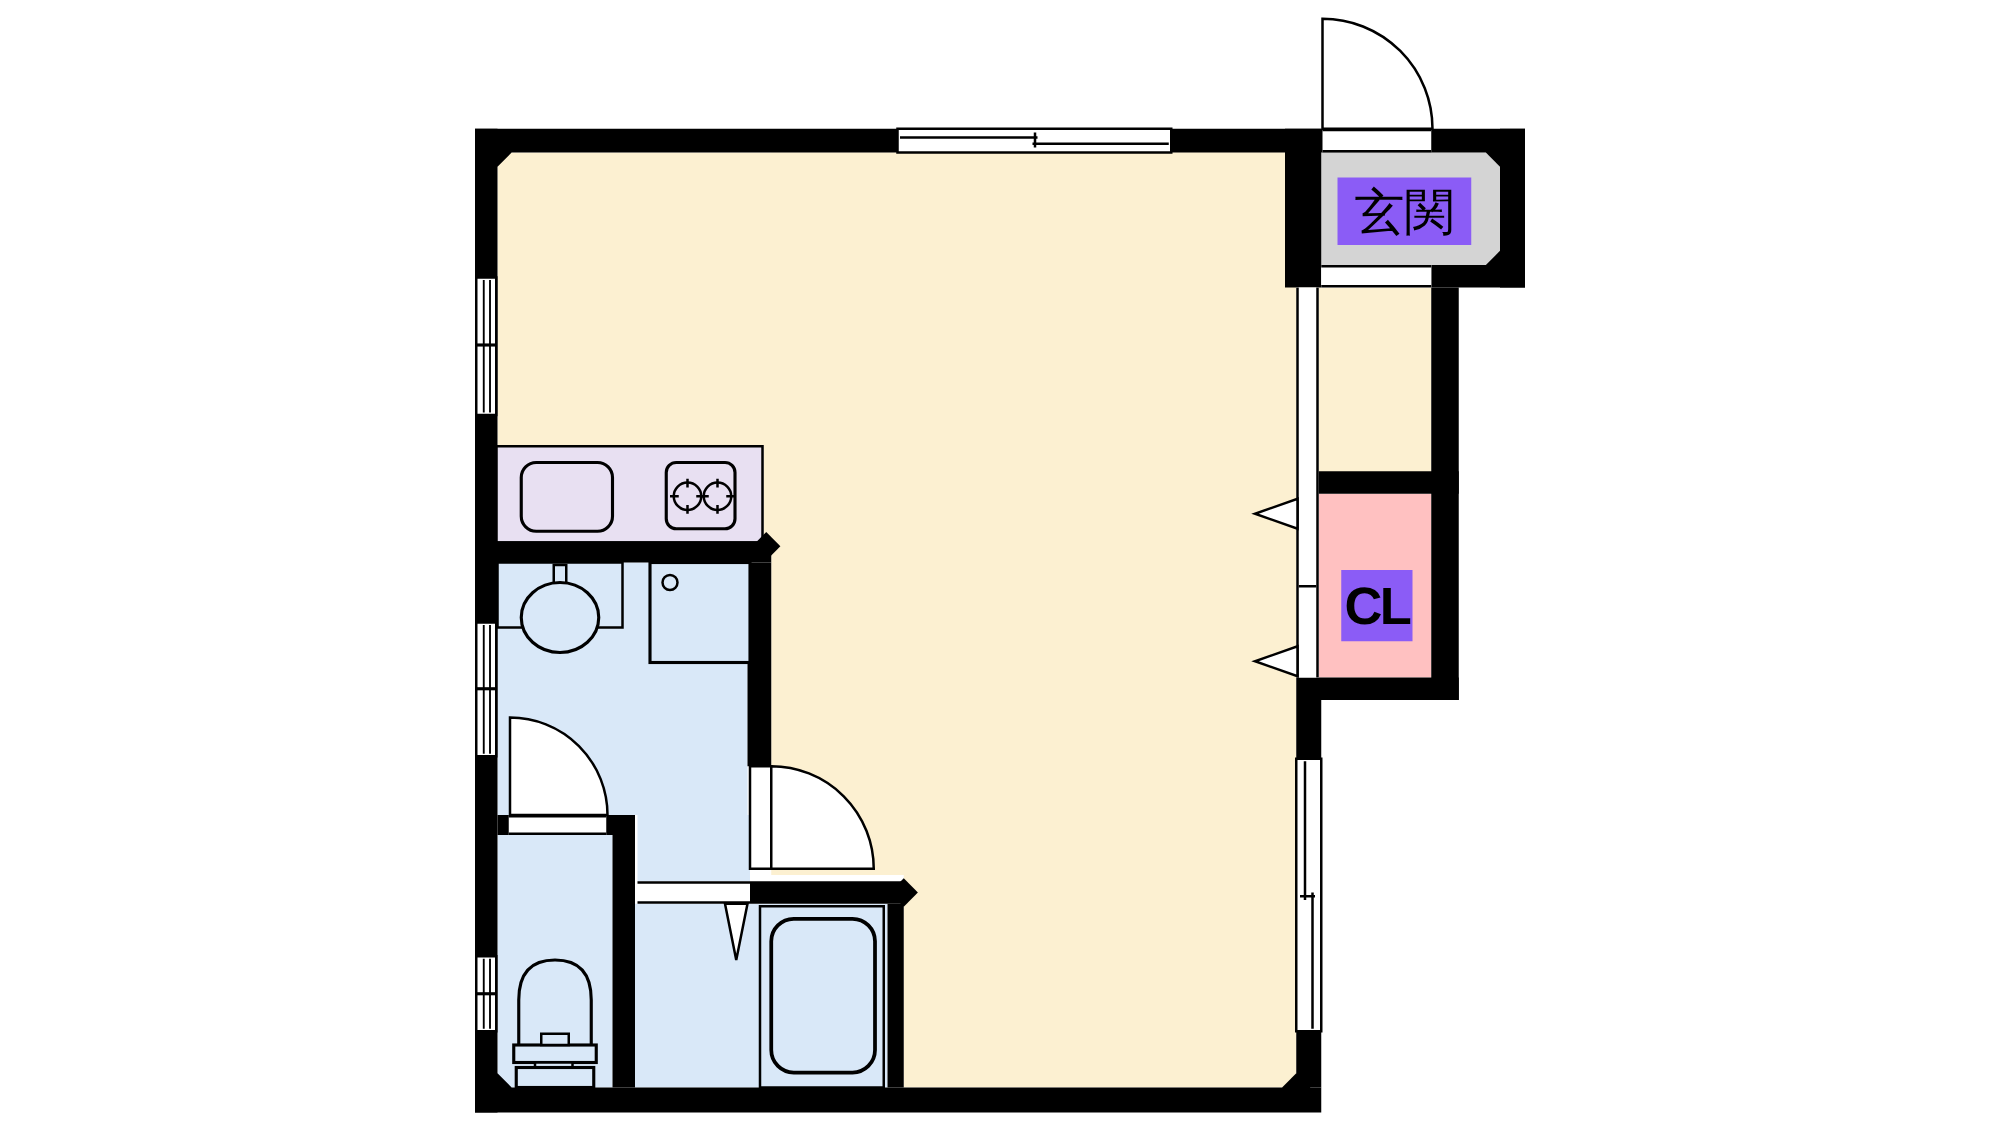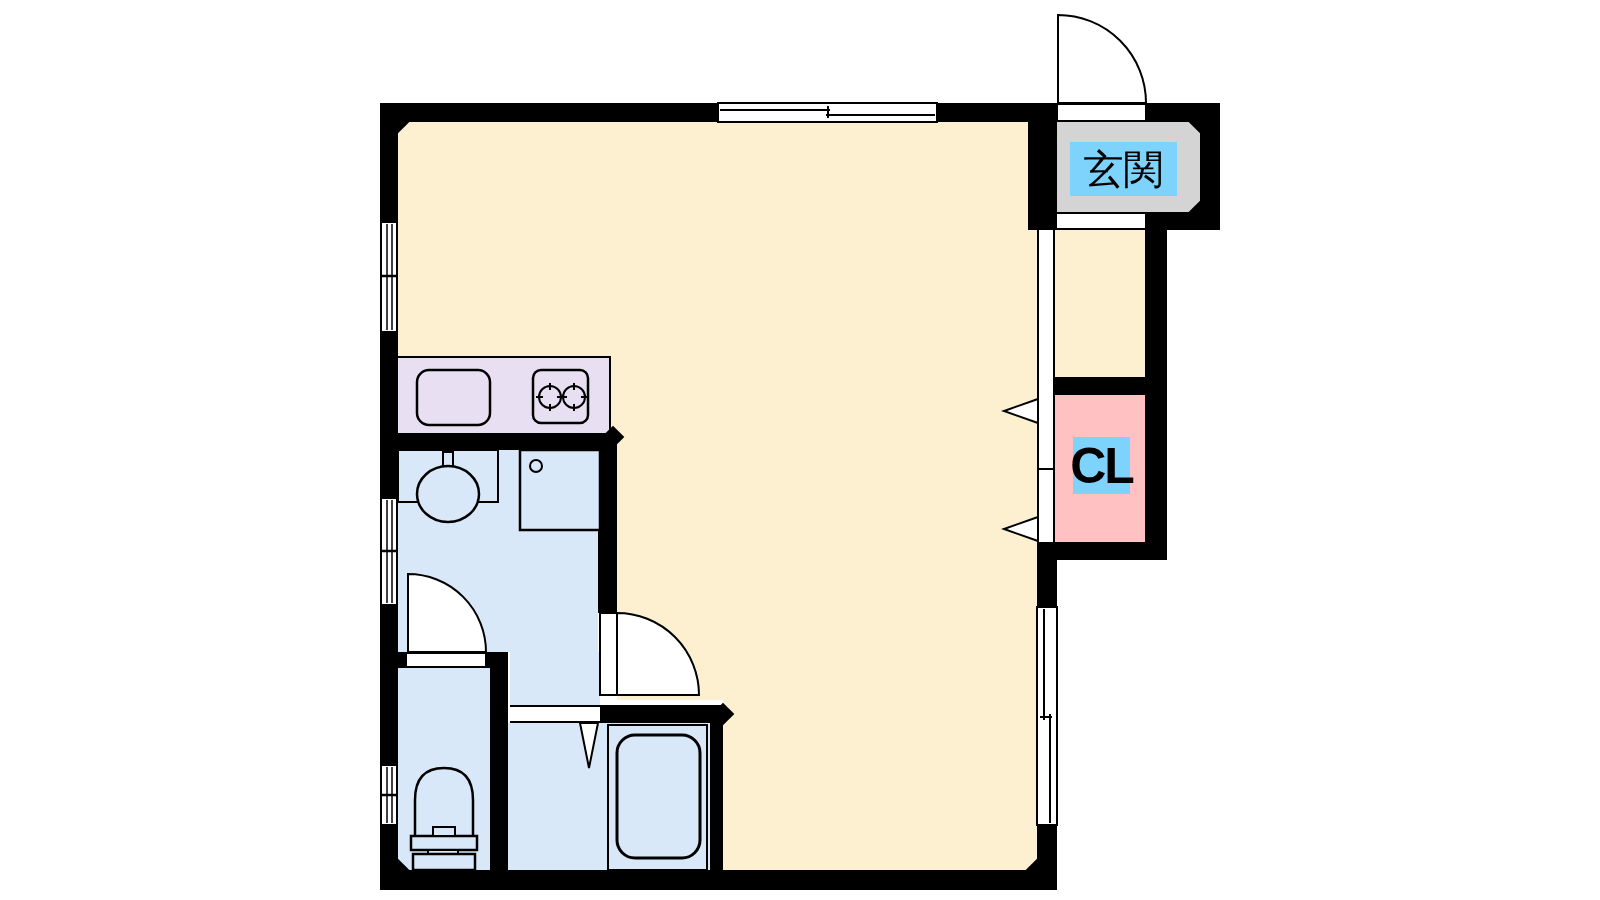--- a/index.html
+++ b/index.html
@@ -11,21 +11,21 @@
        font-family:"Liberation Sans","DejaVu Sans",sans-serif;}
   #plan{position:relative;width:1600px;height:900px;}
   .abs{position:absolute;}
   .floor-main{background:var(--c-main);}
   .floor-wet{background:var(--c-wet);}
   .wall{background:var(--c-wall);}
   .open{background:#fff;box-sizing:border-box;}
   .open-h{border-top:2px solid #000;border-bottom:2px solid #000;}
   .open-v{border-left:2px solid #000;border-right:2px solid #000;}
   .bevel{background:var(--c-wall);transform:rotate(45deg);width:16px;height:16px;}
-  .label-box{background:#7dd3fc;display:flex;align-items:center;justify-content:center;
+  .label-box{background:#8b5cf6;display:flex;align-items:center;justify-content:center;
              color:#000;white-space:nowrap;}
   .divider{background:#000;}
   svg{position:absolute;left:0;top:0;}
 </style>
 </head>
 <body>
 
 <div id="plan">
 
   <div class="abs floor-main" style="left:398px;top:122px;width:632px;height:311px;"></div>
@@ -157,17 +157,17 @@
 
     <g>
       <rect x="608" y="725" width="99" height="145" style="fill:var(--c-wet);stroke:#000;stroke-width:2"></rect>
       <rect x="617" y="735" width="83" height="123" rx="18" style="fill:none;stroke:#000;stroke-width:3"></rect>
     </g>
   </svg>
 
   <div class="abs label-box" style="left:1070px;top:142px;width:107px;height:54px;font-size:40px;">
     <span>玄関</span>
   </div>
-  <div class="abs label-box" style="left:1073px;top:437px;width:57px;height:57px;font-size:50px;font-weight:600;letter-spacing:-2px;">
+  <div class="abs label-box" style="left:1073px;top:456px;width:57px;height:57px;font-size:42px;font-weight:600;letter-spacing:-2px;">
     <span>CL</span>
   </div>
 
 </div>
 
 </body></html>

